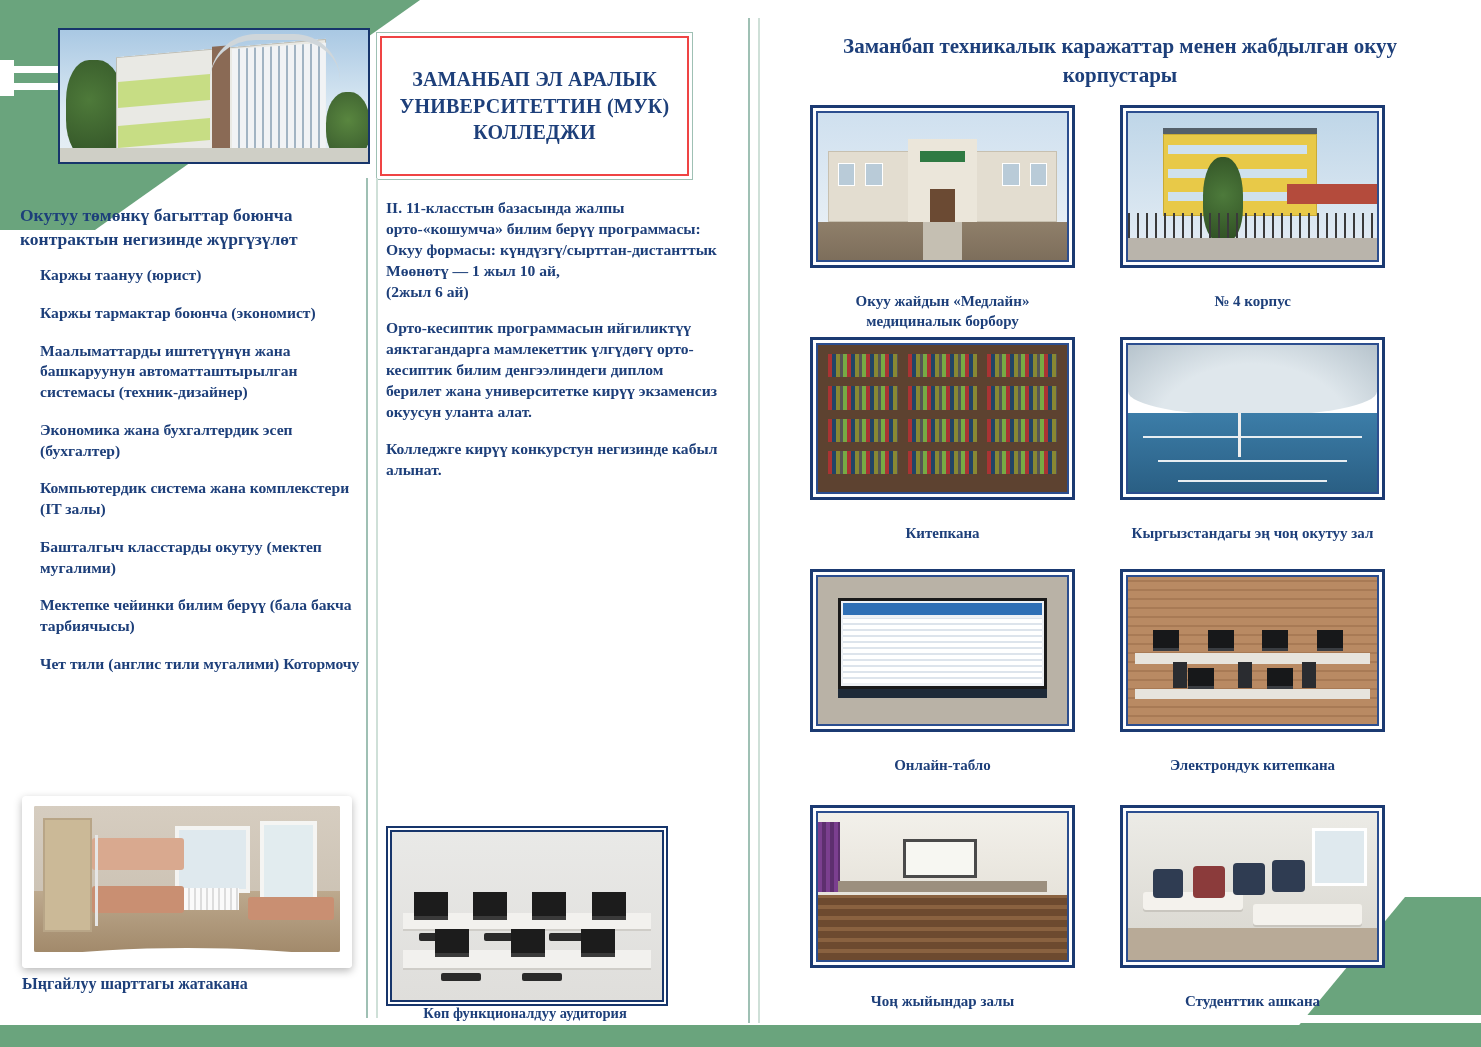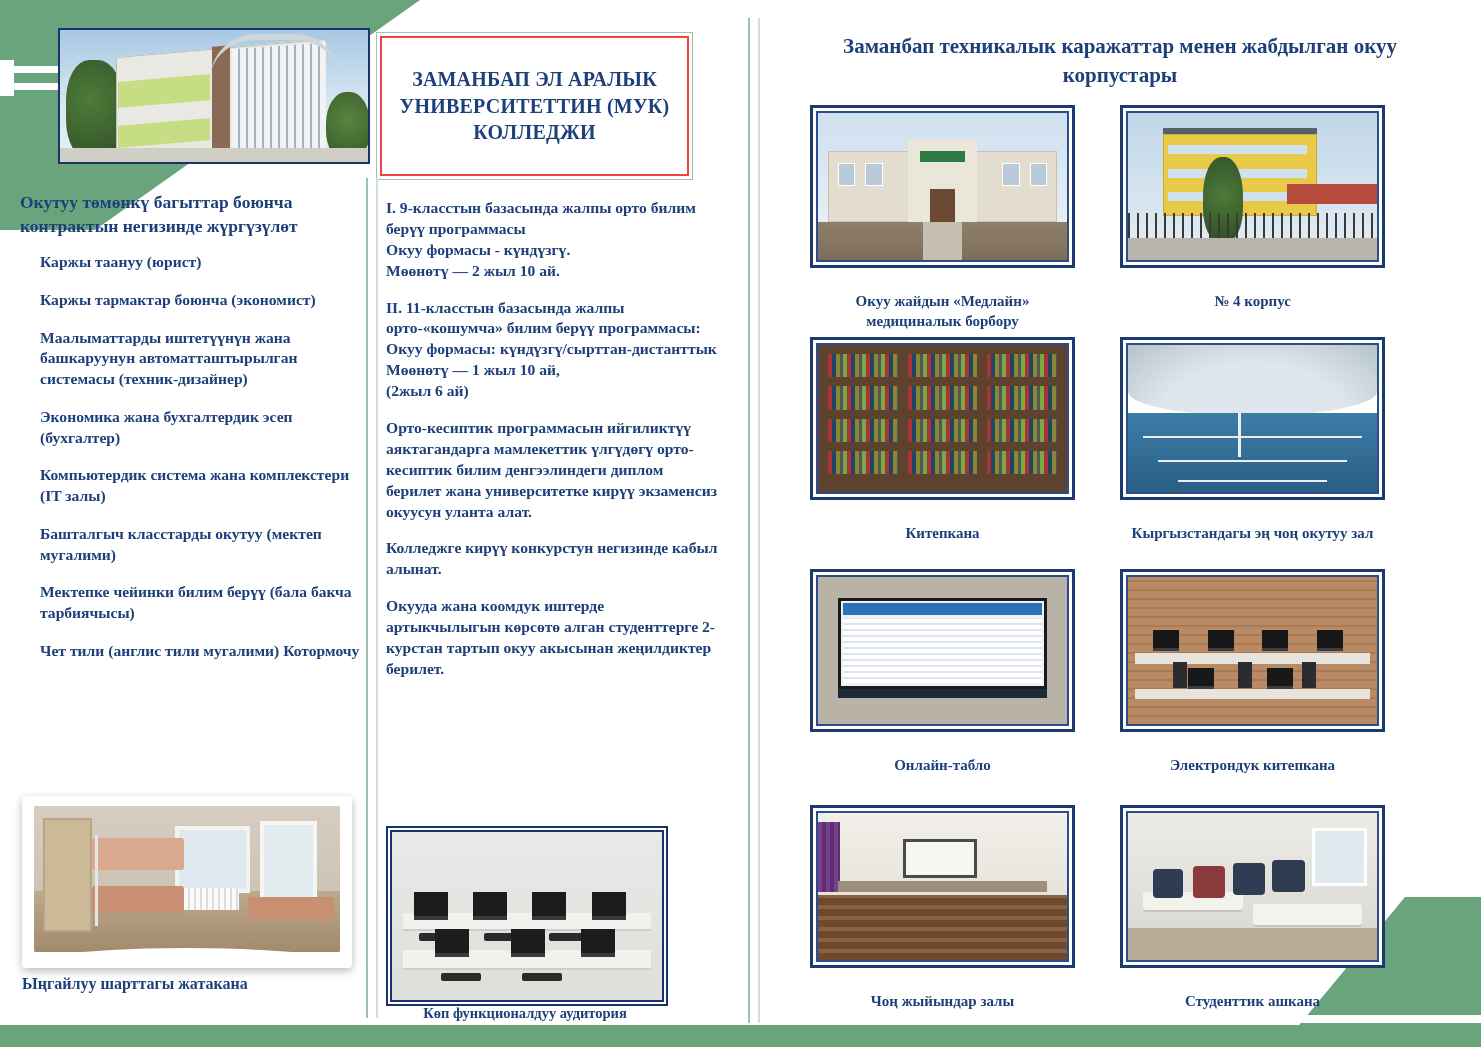--- a/index.html
+++ b/index.html
@@ -85,21 +85,21 @@
 
   .vdiv{
     position:absolute;left:366px;top:178px;width:8px;height:840px;
     border-left:2px solid #9fc0b4;border-right:2px solid #cfe0d8;
   }
   .vdiv2{
     position:absolute;left:748px;top:18px;width:8px;height:1005px;
     border-left:2px solid #9fc0b4;border-right:2px solid #cfe0d8;
   }
 
-  .col-left{position:absolute;left:20px;top:191px;width:340px;color:#1d3f7a;}
+  .col-left{position:absolute;left:20px;top:204px;width:340px;color:#1d3f7a;}
   .col-left .lead{font-weight:bold;font-size:17.5px;line-height:1.35;margin-bottom:14px;}
   .col-left ul{list-style:none;margin:0;padding:0 0 0 20px;}
   .col-left li{font-weight:bold;font-size:15.6px;line-height:1.33;margin-bottom:17px;}
 
   .col-mid{position:absolute;left:386px;top:198px;width:335px;color:#1d3f7a;}
   .col-mid p{font-weight:bold;font-size:15.6px;line-height:1.34;margin:0 0 16px 0;}
 
   
   .dorm{
     position:absolute;left:22px;top:796px;width:330px;height:172px;
@@ -278,30 +278,26 @@
           <div class="bunk"></div>
           <div class="bunkl"></div>
         <div class="bed3"></div>
           <div class="post"></div>
       </div>
       <div class="wave"></div>
     </div>
     <div class="cap-left">Ыңгайлуу шарттагы  жатакана</div>
 
     <div class="col-mid">
-      <p style="white-space:pre-line">I. 9-класстын базасында жалпы орто билим берүү программасы
-Окуу формасы - күндүзгү.
-Мөөнөтү  —  2 жыл 10 ай.</p>
       <p style="white-space:pre-line">II. 11-класстын базасында жалпы орто-«кошумча» билим берүү программасы:
 Окуу формасы: күндүзгү/сырттан-дистанттык
 Мөөнөтү  —  1 жыл 10 ай,
 (2жыл 6 ай)</p>
       <p> Орто-кесиптик  программасын ийгиликтүү аяктагандарга мамлекеттик үлгүдөгү орто-кесиптик билим денгээлиндеги диплом берилет жана университетке кирүү экзаменсиз окуусун уланта алат.</p>
       <p>Колледжге кирүү конкурстун негизинде кабыл алынат.</p>
-      <p>Окууда жана коомдук иштерде артыкчылыгын көрсөтө алган студенттерге 2-курстан тартып окуу акысынан жеңилдиктер  берилет.</p>
     </div>
 
     <div class="lab">
       <div class="wall"></div>
       <div class="desk"></div>
         <div class="desk2"></div>
       <div class="mon" style="left:8%;top:36%"></div>
       <div class="mon" style="left:30%;top:36%"></div>
       <div class="mon" style="left:52%;top:36%"></div>
       <div class="mon" style="left:74%;top:36%"></div>

